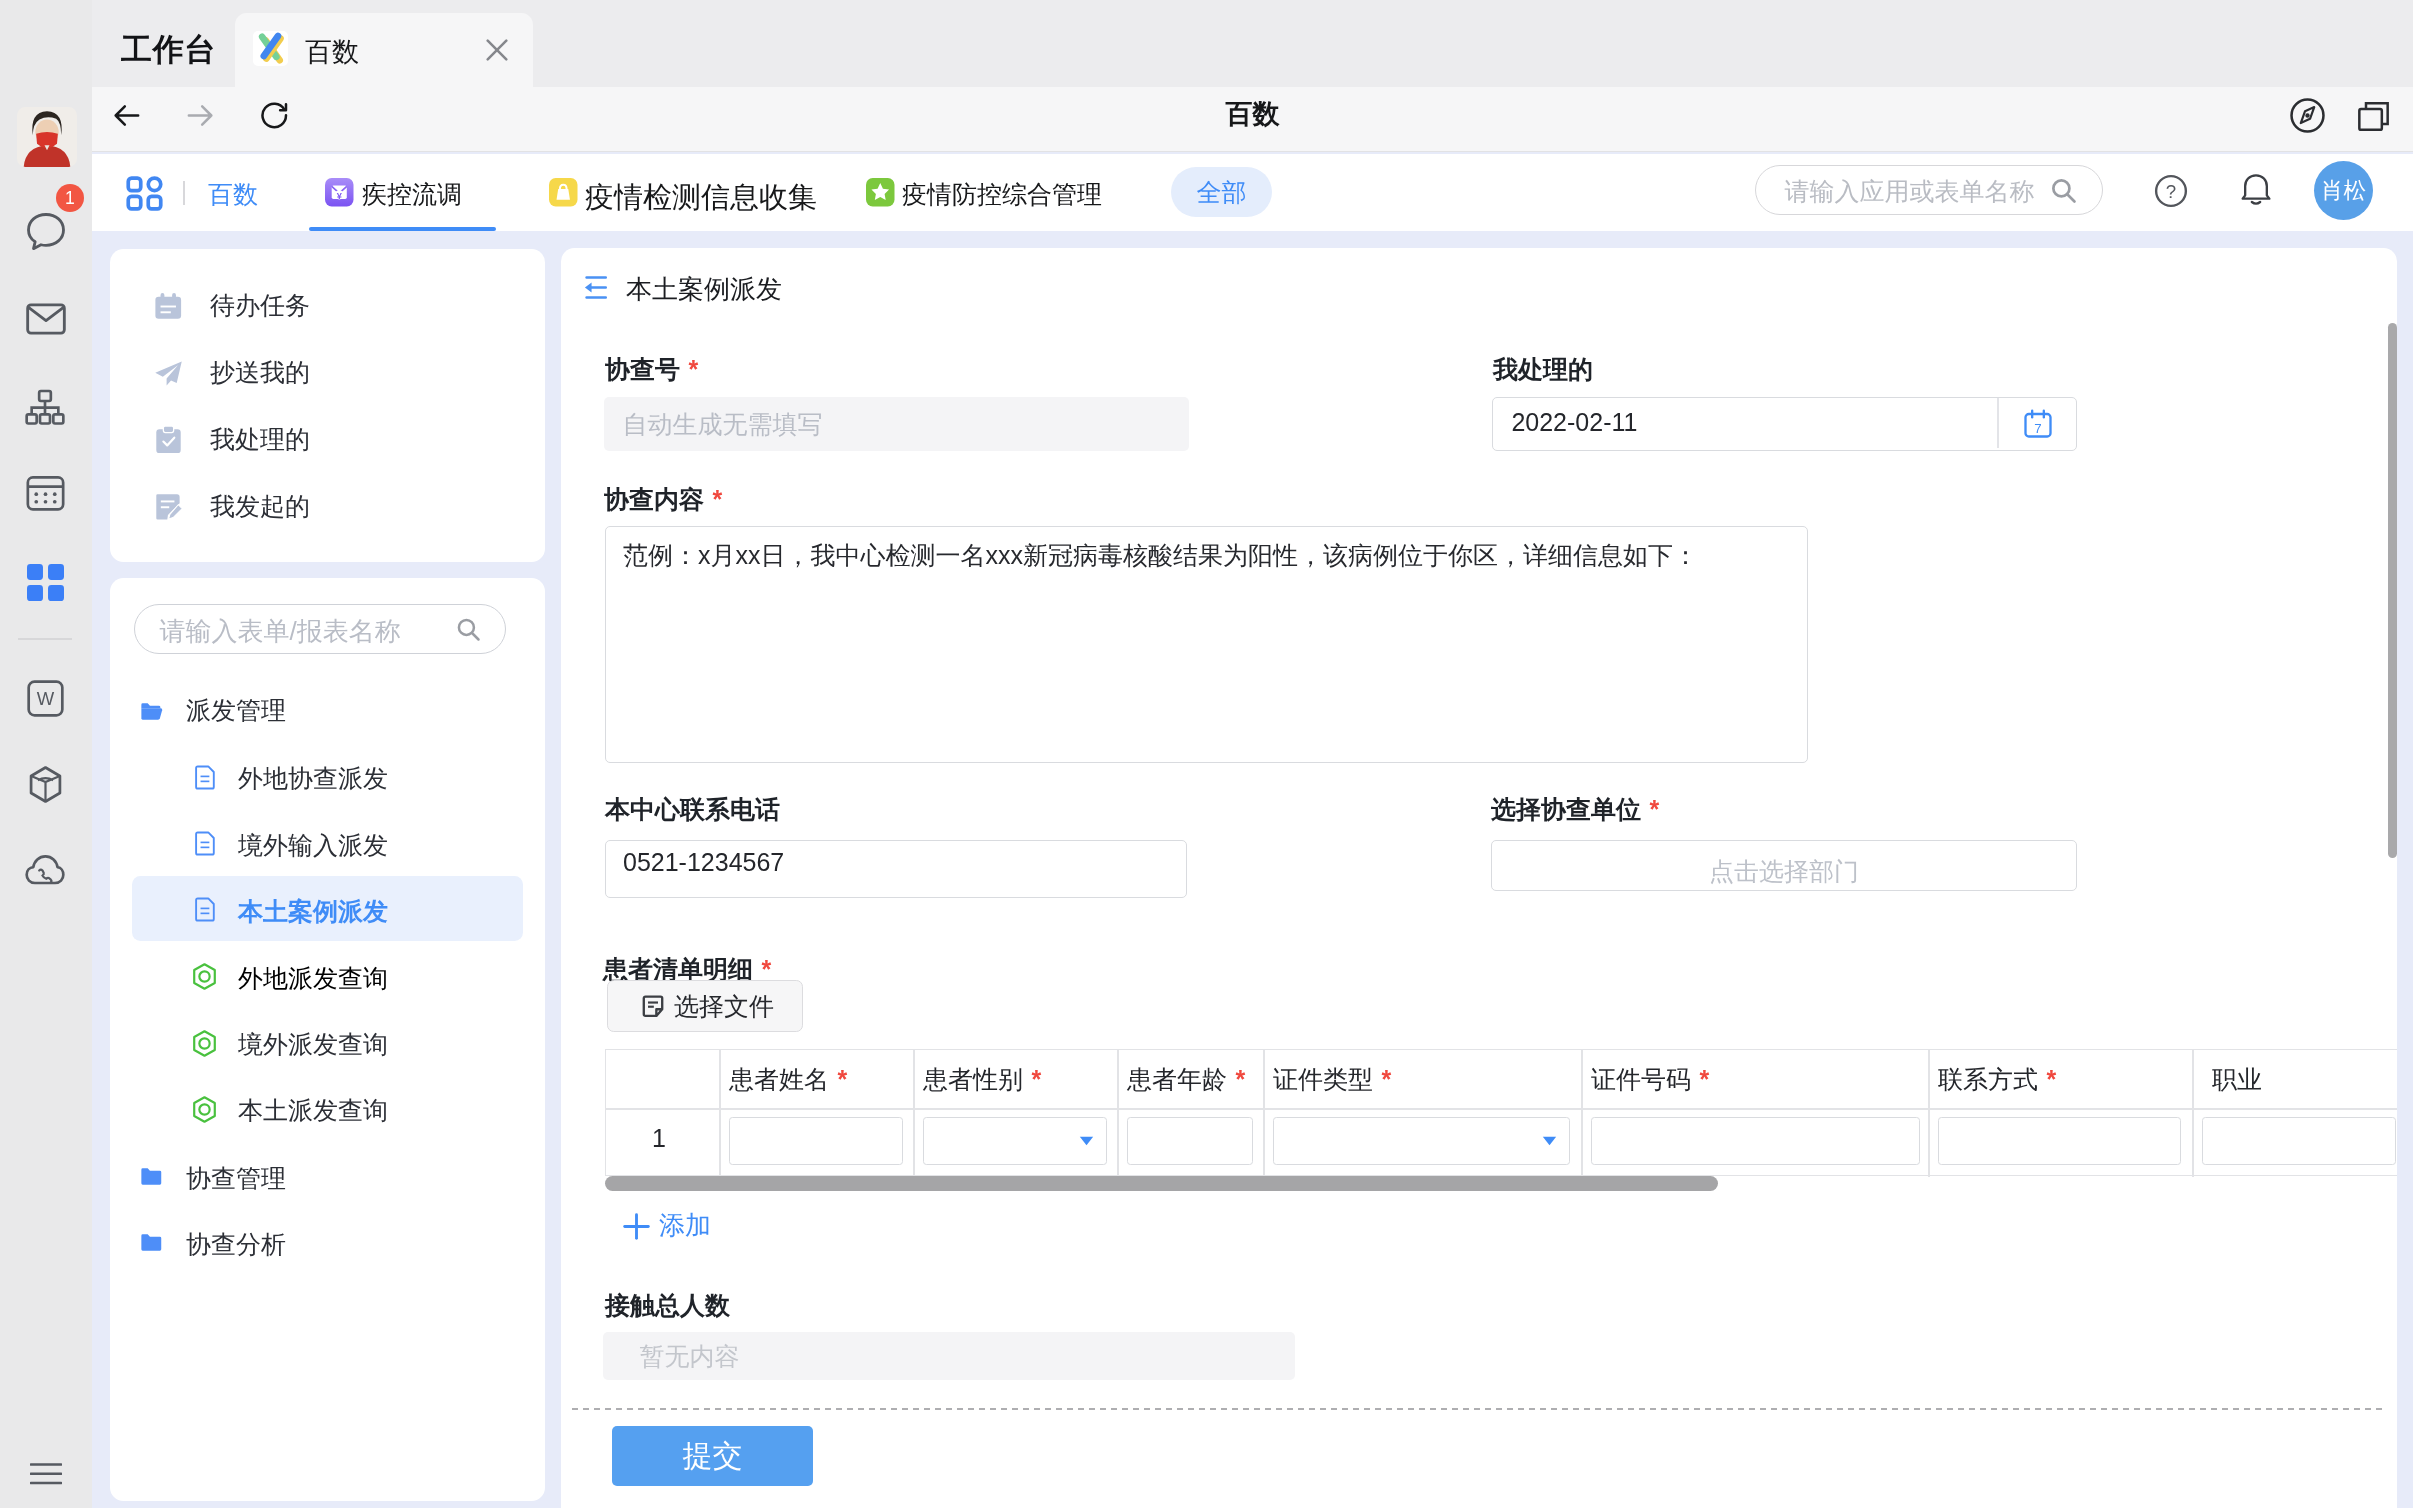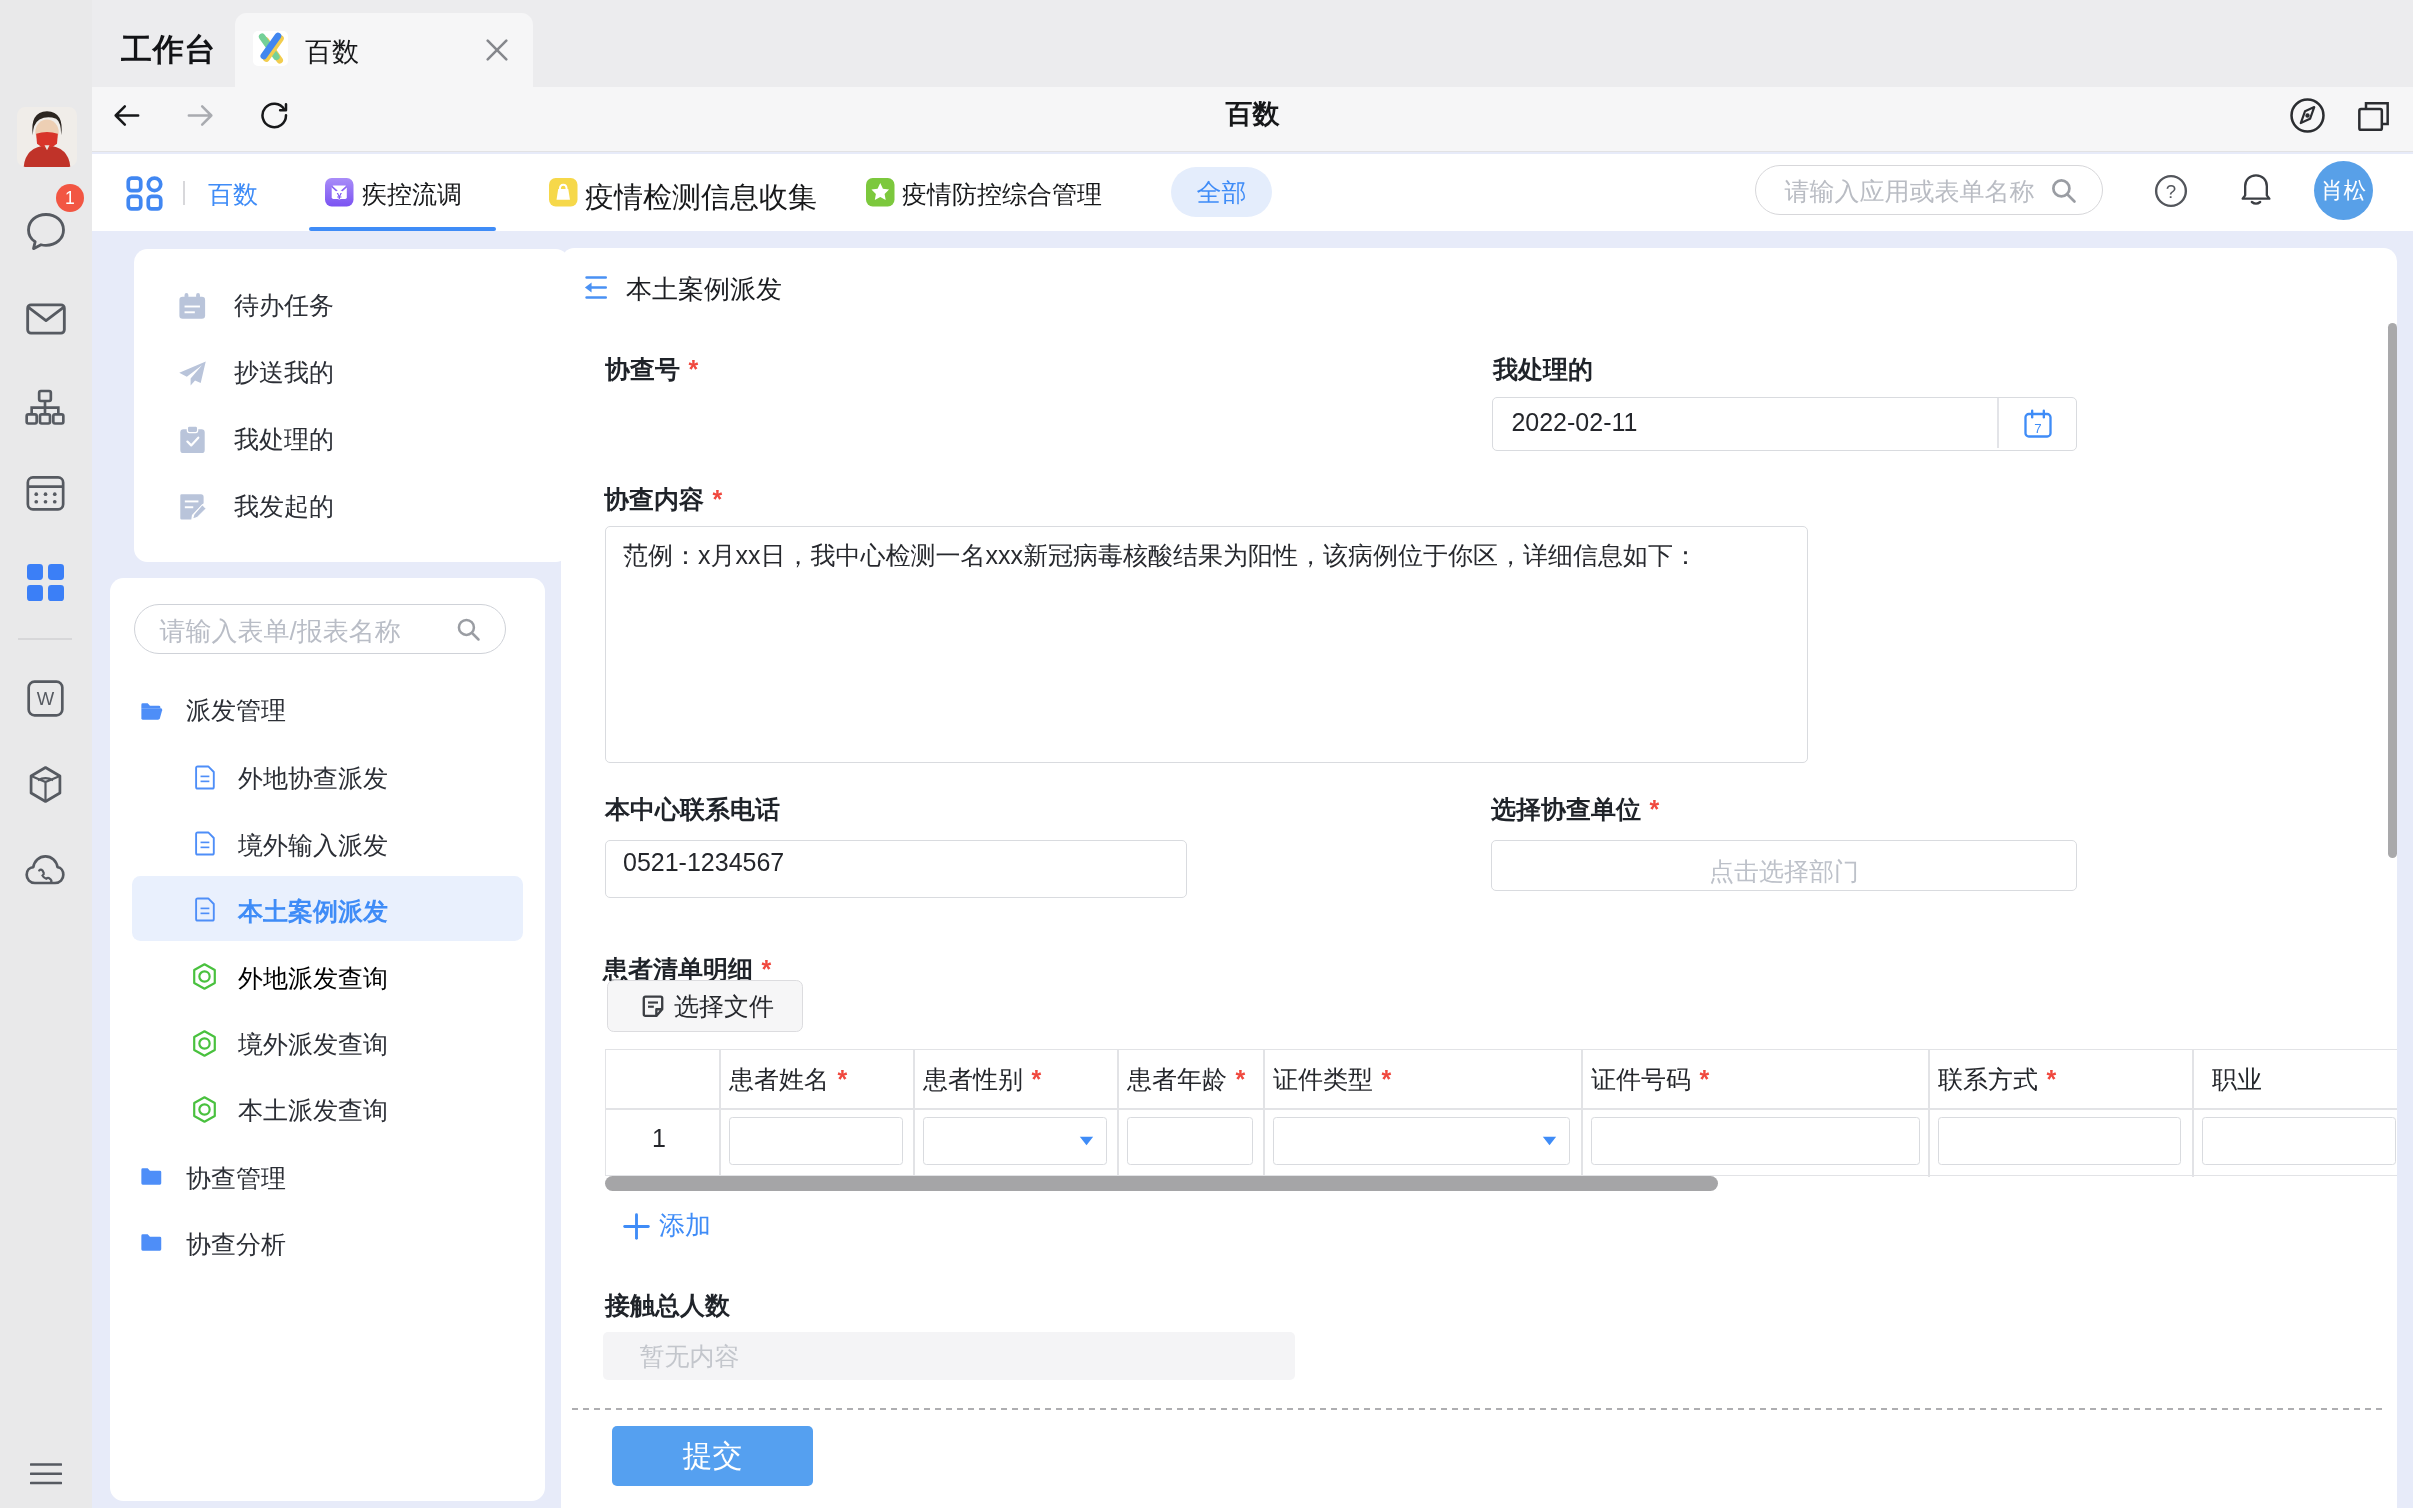--- a/index.html
+++ b/index.html
@@ -2,21 +2,21 @@
 <html style="font-size:13.4px"><head>
 <meta charset="utf-8">
 <style>
 *{margin:0;padding:0;box-sizing:border-box;font-family:"Liberation Sans",sans-serif;}
 html,body{width:2413px;height:1508px;overflow:hidden;background:#e7ebf9;}
 .abs{position:absolute;}
 #sidebar{position:absolute;left:0;top:0;width:92px;height:1508px;background:#e9e9ea;}
 #tabbar{position:absolute;left:92px;top:0;width:2321px;height:87px;background:#ececee;}
 #navrow{position:absolute;left:92px;top:87px;width:2321px;height:65px;background:#f6f6f7;border-bottom:1.7px solid #e2e2e4;}
 #appbar{position:absolute;left:92px;top:154px;width:2321px;height:77px;background:#ffffff;}
-#card1{position:absolute;left:110px;top:249px;width:435px;height:313px;background:#fff;border-radius:13.4px;margin-left:24px;}
+#card1{position:absolute;left:110px;top:249px;width:435px;height:313px;background:#fff;border-radius:13.4px;}
 #card2{position:absolute;left:110px;top:578px;width:435px;height:923px;background:#fff;border-radius:13.4px;}
 #main{position:absolute;left:561px;top:248px;width:1836px;height:1260px;background:#fff;border-radius:13.4px 13.4px 0 0;overflow:hidden;}
 .lbl{position:absolute;font-size:25px;font-weight:bold;color:#1f2329;}
 .star{color:#f0483e;font-weight:bold;margin-left:8.4px;}
 .inp{position:absolute;border:1.7px solid #d9dbdf;border-radius:5px;background:#fff;}
 </style>
 </head>
 <body>
 <div id="sidebar">
 
@@ -306,20 +306,23 @@
     <g fill="none" stroke="#4a91f4" stroke-width="3" stroke-linecap="round">
       <line x1="3" y1="3" x2="26" y2="3"></line>
       <line x1="8" y1="15" x2="26" y2="15"></line>
       <line x1="3" y1="27" x2="26" y2="27"></line>
     </g>
     <path d="M9 9 L1 15 L9 21 Z" fill="#4a91f4"></path>
   </svg>
   <div class="abs" style="left:65px;top:23.5px;font-size:26px;color:#1b1d21;">本土案例派发</div>
 
   <div class="lbl" style="left:44px;top:105px;">协查号<span class="star">*</span></div>
+  <div class="abs" style="left:43px;top:149px;width:585px;height:54px;background:#f4f4f6;border-radius:5px;">
+    <div style="position:absolute;left:18.4px;top:11px;font-size:25px;color:#b9bdc6;">自动生成无需填写</div>
+  </div>
   <div class="lbl" style="left:932px;top:105px;">我处理的</div>
   <div class="inp" style="left:931px;top:149px;width:585px;height:54px;">
     <div style="position:absolute;left:18.4px;top:10px;font-size:25px;color:#24262b;">2022-02-11</div>
     <div style="position:absolute;right:77px;top:0;width:1.7px;height:50px;background:#e3e4e8;"></div>
     <svg style="position:absolute;right:23.5px;top:11px" width="30" height="30" viewBox="0 0 36 36">
       <rect x="3" y="6" width="30" height="27" rx="4" fill="none" stroke="#3f8cf7" stroke-width="2.8"></rect>
       <line x1="11" y1="2" x2="11" y2="10" stroke="#3f8cf7" stroke-width="2.8" stroke-linecap="round"></line>
       <line x1="25" y1="2" x2="25" y2="10" stroke="#3f8cf7" stroke-width="2.8" stroke-linecap="round"></line>
       <text x="18" y="29" font-size="16" fill="#3f8cf7" text-anchor="middle">7</text>
     </svg>

